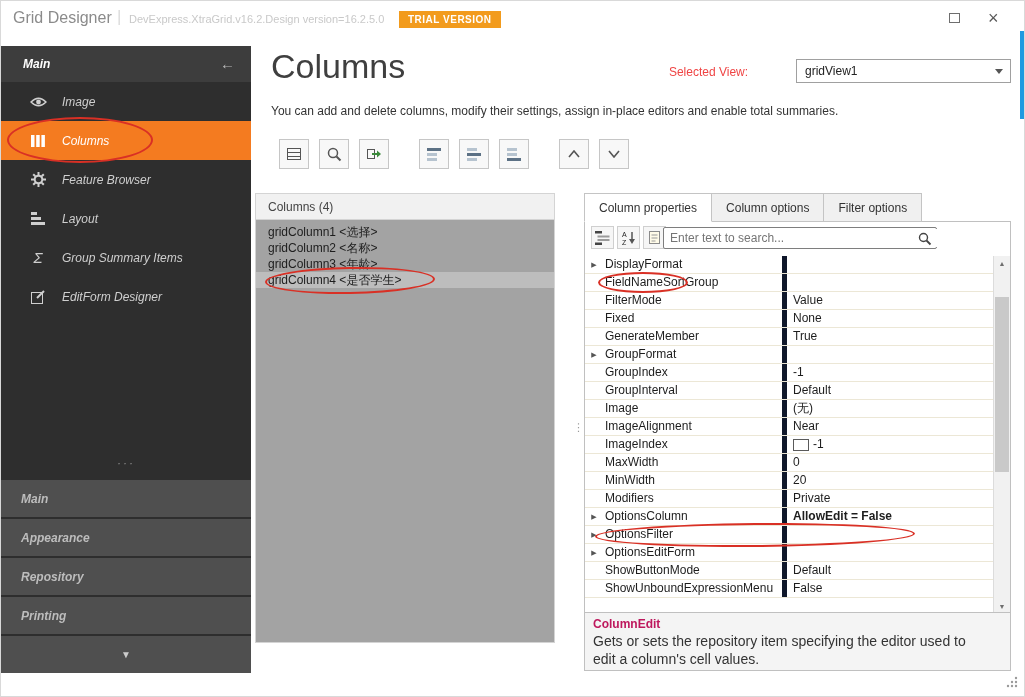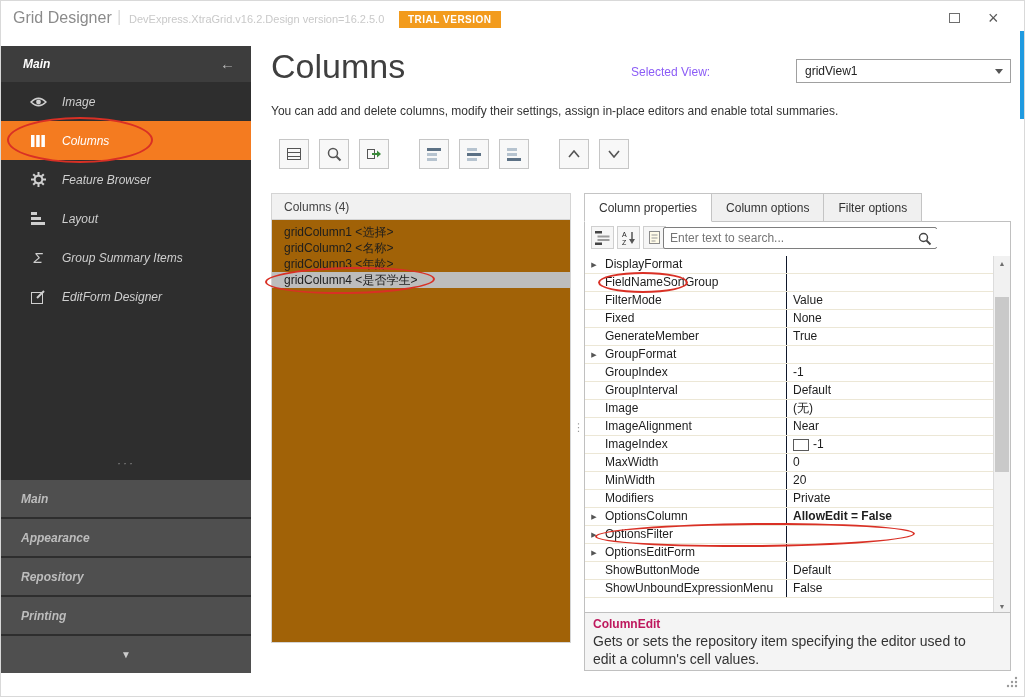--- a/index.html
+++ b/index.html
@@ -23,32 +23,32 @@
   .sb-item.active { background:#f47b20; color:#fff; }
   .sb-icon { width:18px; display:inline-flex; justify-content:center; align-items:center; font-size:15px; color:#cfcfcf; }
   .sb-item.active .sb-icon { color:#fff; }
   .sb-dots { position:absolute; left:0; top:410px; width:100%; text-align:center; color:#8f8f8f; font-size:12px; letter-spacing:2px; cursor:pointer; }
   .sb-bottom { position:absolute; bottom:0; left:0; width:100%; }
   .sb-bar { height:39px; background:#4f4f4f; border-top:2px solid #2e2e2e; color:#bdbdbd; font-size:12px; font-weight:bold; line-height:38px; padding-left:20px; cursor:pointer; }
   .sb-bar.chev { text-align:center; padding-left:0; color:#cccccc; font-size:10px; }
 
   
   .page-title { position:absolute; left:270px; top:46px; font-size:34px; font-weight:300; color:#3f3f3f; }
-  .sel-view-label { position:absolute; left:630px; top:64px; width:155px; text-align:left; font-size:12px; color:#8b5cf6; }
+  .sel-view-label { position:absolute; left:630px; top:64px; width:155px; text-align:center; font-size:12px; color:#ef4444; }
   .view-dd { position:absolute; left:795px; top:58px; width:215px; height:24px; border:1px solid #a0a0a0; background:#fff; font-size:12px; color:#222; line-height:22px; padding-left:8px; cursor:pointer; }
   .view-dd .dd-arrow { position:absolute; right:7px; top:9px; width:0; height:0; border-left:4px solid transparent; border-right:4px solid transparent; border-top:5px solid #555; }
   .page-desc { position:absolute; left:270px; top:103px; font-size:12px; color:#333; }
 
   
   .toolbar { position:absolute; left:278px; top:138px; display:flex; gap:10px; }
   .tbtn { width:30px; height:30px; background:#f8f8f8; border:1px solid #c6c6c6; display:flex; align-items:center; justify-content:center; cursor:pointer; }
   .gap20 { margin-left:20px; }
 
   
-  .cols-panel { position:absolute; left:270px; top:192px; width:300px; height:450px; border:1px solid #d4d4d4; background:#a16207; }
+  .cols-panel { position:absolute; left:254px; top:192px; width:300px; height:450px; border:1px solid #d4d4d4; background:#a3a3a3; }
   .cols-header { height:26px; background:#f1f1f1; border-bottom:1px solid #d4d4d4; font-size:12px; color:#444; line-height:26px; padding-left:12px; }
   .cols-body { padding-top:4px; }
   .col-item { height:16px; line-height:16px; font-size:12px; color:#1d1d1d; padding-left:12px; cursor:pointer; white-space:nowrap; }
   .col-item.selected { background:#bdbdbd; }
 
   .splitter { position:absolute; left:572px; top:192px; width:9px; height:478px; cursor:col-resize; text-align:center; color:#9a9a9a; font-size:11px; padding-top:228px; }
 
   
   .tabs { position:absolute; left:583px; top:192px; height:29px; display:flex; align-items:flex-end; z-index:2; }
   .tab { height:29px; line-height:28px; padding:0 14px; font-size:12px; color:#333; background:#f0f0f0; border:1px solid #c4c4c4; border-left:none; cursor:pointer; }
@@ -58,21 +58,21 @@
 
   .ptoolbar { position:absolute; left:6px; top:4px; display:flex; gap:3px; align-items:center; }
   .pbtn { width:23px; height:23px; border:1px solid #cfcfcf; background:#f6f6f6; display:flex; align-items:center; justify-content:center; cursor:pointer; }
   .searchbox { position:absolute; left:78px; top:5px; width:274px; height:22px; border:1px solid #7e7e7e; border-radius:2px; background:#fff; }
   .searchbox input { position:absolute; left:6px; top:1px; width:300px; height:18px; border:none; outline:none; font-size:12px; color:#555; font-family:"Liberation Sans",sans-serif; }
   .searchbox .mag { position:absolute; right:4px; top:3px; cursor:pointer; }
 
   .pgrid { position:absolute; left:0; top:34px; width:410px; height:358px; overflow:hidden; }
   .pr-row { display:flex; height:18px; border-bottom:1px solid #ece7d6; font-size:12px; color:#1d1d1d; cursor:pointer; }
   .pr-exp { width:18px; text-align:center; font-size:7px; color:#555; line-height:18px; }
-  .pr-name { width:184px; line-height:17px; padding-left:2px; border-right:1px solid #0f172a; white-space:nowrap; overflow:hidden; }
+  .pr-name { width:184px; line-height:17px; padding-left:2px; border-right:5px solid #0f172a; white-space:nowrap; overflow:hidden; }
   .pr-val { flex:1; line-height:17px; padding-left:6px; display:flex; align-items:center; gap:4px; white-space:nowrap; }
   .pr-row.sel { background:#f6f6f6; }
   .pr-row.sel .pr-name, .pr-row.sel .pr-val { font-weight:bold; }
   .pr-val.bold { font-weight:bold; }
   .pr-imgbox { display:inline-block; width:16px; height:12px; border:1px solid #5a5a5a; background:#fff; }
 
   .pscroll { position:absolute; right:0; top:34px; width:17px; height:358px; background:#f1f1f1; border-left:1px solid #dcdcdc; }
   .ps-up, .ps-down { position:absolute; left:0; width:16px; height:15px; font-size:7px; color:#6e6e6e; text-align:center; line-height:15px; background:#f1f1f1; cursor:pointer; }
   .ps-up { top:0; } .ps-down { bottom:0; }
   .ps-thumb { position:absolute; left:1px; top:41px; width:14px; height:175px; background:#c9c9c9; cursor:pointer; }

